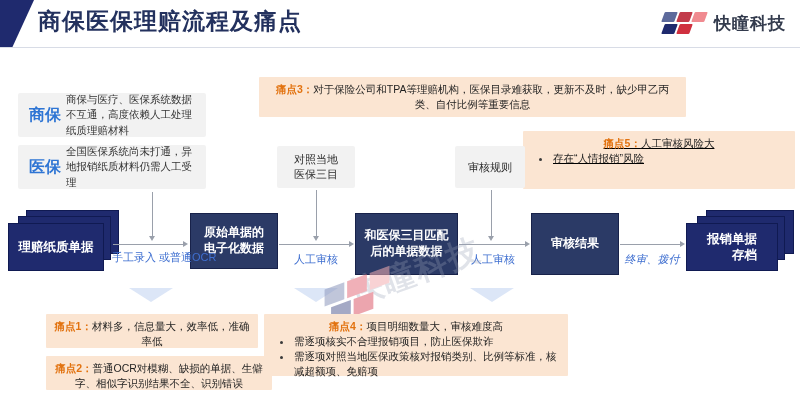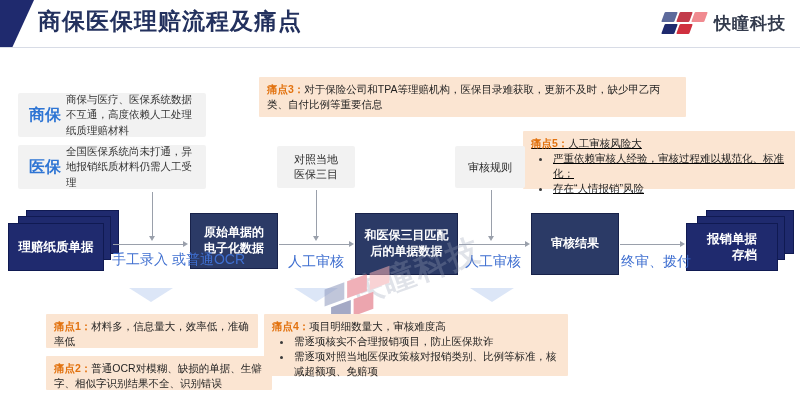--- a/index.html
+++ b/index.html
@@ -37,21 +37,21 @@
   .gray-label{font-size:16px;font-weight:bold;color:#2e75d4;flex:0 0 auto;}
   .gray-text{font-size:10.5px;color:#333333;line-height:1.45;}
 
   .ref-box{position:absolute;background:#f2f2f2;border-radius:2px;
     display:flex;align-items:center;justify-content:center;text-align:center;
     font-size:11px;color:#2b2b2b;line-height:1.35;box-sizing:border-box;}
 
   
   .pp{position:absolute;background:#fbe5d2;border-radius:1px;box-sizing:border-box;
      padding:5px 8px 6px 8px;}
-  .pp-head{font-size:10.5px;line-height:1.4;color:#1f1f1f;}
+  .pp-head{font-size:10.5px;line-height:1.4;color:#1f1f1f;text-align:center;}
   .pp-head b{color:#e2720f;font-weight:bold;}
   .pp-li{font-size:10.5px;line-height:1.45;color:#1f1f1f;
      position:relative;padding-left:22px;}
   .pp-li:before{content:"";position:absolute;left:8px;top:7px;
      width:3px;height:3px;background:#3a3a3a;border-radius:50%;}
 
   
   .flow-box{position:absolute;background:#2b3a66;border:1px solid #18224a;
      box-sizing:border-box;display:flex;align-items:center;justify-content:center;
      text-align:center;color:#ffffff;font-size:12px;font-weight:bold;line-height:1.3;}
@@ -61,21 +61,21 @@
     display:flex;align-items:center;justify-content:center;text-align:center;
     color:#ffffff;font-size:12.5px;font-weight:bold;line-height:1.3;}
 
   .hline{position:absolute;height:1px;background:#9aa0ab;}
   .harrow{position:absolute;width:0;height:0;border-left:5px solid #9aa0ab;
      border-top:3.5px solid transparent;border-bottom:3.5px solid transparent;}
   .vline{position:absolute;width:1px;background:#9aa0ab;}
   .varrow{position:absolute;width:0;height:0;border-top:5px solid #9aa0ab;
      border-left:3.5px solid transparent;border-right:3.5px solid transparent;}
 
-  .flow-label{position:absolute;font-size:14px;color:#3f6fd0;text-align:center;
+  .flow-label{position:absolute;font-size:11px;color:#3f6fd0;text-align:center;
      line-height:1.3;white-space:nowrap;}
 
   .tri-down{position:absolute;width:0;height:0;
      border-left:22px solid transparent;border-right:22px solid transparent;
      border-top:14px solid #dce6f7;}
 
   
   .wm{position:absolute;left:318px;top:232px;width:210px;height:100px;
      opacity:.55;pointer-events:none;}
   .wm-text{position:absolute;left:30px;top:18px;font-size:32px;font-weight:bold;
@@ -123,21 +123,20 @@
   <div class="pp" style="left:259px;top:77px;width:427px;height:40px;">
     <div class="pp-head">
       <b>痛点3：</b><span>对于保险公司和TPA等理赔机构，医保目录难获取，更新不及时，缺少甲乙丙类、自付比例等重要信息</span>
     </div>
   </div>
 
   <div class="pp" style="left:523px;top:131px;width:272px;height:58px;text-decoration:underline;">
     <div class="pp-head">
       <b>痛点5：</b><span>人工审核风险大</span>
     </div>
-    <div class="pp-li">严重依赖审核人经验，审核过程难以规范化、标准化；</div>
     <div class="pp-li">存在“人情报销”风险</div>
   </div>
 
   <div class="ref-box" style="left:277px;top:146px;width:78px;height:42px;">
     <span style="white-space:pre-line;">对照当地
 医保三目</span>
   </div>
   <div class="ref-box" style="left:455px;top:146px;width:70px;height:42px;">
     <span style="white-space:pre-line;">审核规则</span>
   </div>
@@ -191,21 +190,21 @@
     <div class="doc" style="left:0;top:13px;width:92px;height:48px;text-align:right;">
       <span style="white-space:pre-line;">报销单据
 存档</span>
     </div>
   </div>
 
   <div class="flow-label" style="left:112px;top:250px;width:78px;" style2="">手工录入
 或普通OCR</div>
   <div class="flow-label" style="left:283px;top:252px;width:66px;">人工审核</div>
   <div class="flow-label" style="left:460px;top:252px;width:66px;">人工审核</div>
-  <div class="flow-label" style="left:621px;top:252px;width:62px;">终审、拨付</div>
+  <div class="flow-label" style="left:621px;top:252px;width:62px;font-style:italic;">终审、拨付</div>
 
   <div class="tri-down" style="left:129px;top:288px;"></div>
   <div class="tri-down" style="left:294px;top:288px;"></div>
   <div class="tri-down" style="left:470px;top:288px;"></div>
 
   <div class="wm">
     <div class="wm-text">快瞳科技</div>
     <div class="wm-mark">
       <span class="wm-pl a"></span>
         <span class="wm-pl b"></span>

